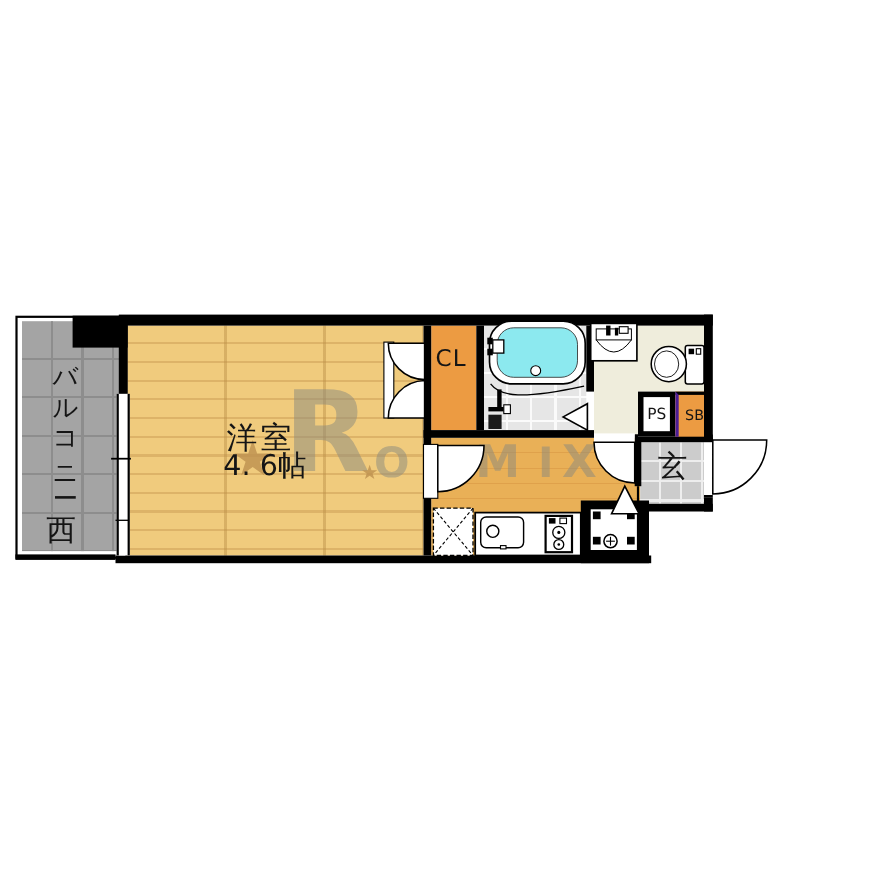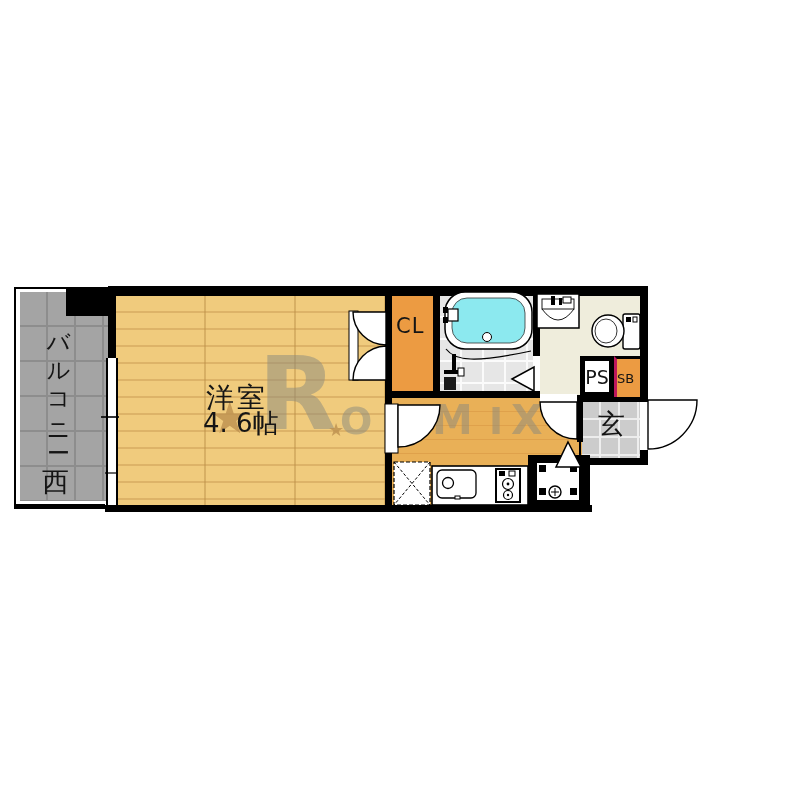--- a/index.html
+++ b/index.html
@@ -72,23 +72,23 @@
   <div class="abs wall" style="left:579px;top:442px;width:2px;height:16px;"></div>
   <div class="abs wall" style="left:530px;top:458px;width:118px;height:7px;"></div>
   <div class="abs wall" style="left:640px;top:286px;width:8px;height:114px;"></div>
   <div class="abs wall" style="left:640px;top:452px;width:8px;height:13px;"></div>
   <div class="abs wall" style="left:528px;top:455px;width:62px;height:57px;"></div>
   <div class="abs" style="left:537px;top:463px;width:42px;height:37px;background:#fff;"></div>
 
   <div class="abs" style="left:106px;top:358px;width:12px;height:147px;background:#fff;border-left:2px solid #000;border-right:2px solid #000;box-sizing:border-box;"></div>
 
   <div class="abs" style="left:580px;top:356px;width:34px;height:41px;background:#fff;border:5px solid #000;box-sizing:border-box;display:flex;align-items:center;justify-content:center;">
-    <span class="label" style="font-size:19px;text-align:right;">PS</span>
+    <span class="label" style="font-size:14px;text-align:right;">PS</span>
   </div>
-  <div class="abs" style="left:614px;top:356px;width:26px;height:41px;background:var(--closet);border-left:3px solid #be185d;border-top:3px solid #000;box-sizing:border-box;display:flex;align-items:center;justify-content:flex-start;">
+  <div class="abs" style="left:614px;top:356px;width:26px;height:41px;background:var(--closet);border-left:3px solid #4c1d95;border-top:3px solid #000;box-sizing:border-box;display:flex;align-items:center;justify-content:flex-end;">
     <span class="label" style="font-size:13px;">SB</span>
   </div>
 
   <svg width="800" height="800" viewBox="0 0 800 800">
 
     <line x1="101" y1="417" x2="119" y2="417" stroke="#000" stroke-width="1.6"></line>
     <line x1="105" y1="473" x2="117" y2="473" stroke="#000" stroke-width="1.2"></line>
 
     <rect x="349" y="311" width="9" height="69" fill="#fff" stroke="#000" stroke-width="1"></rect>
     <path d="M386,312 L353,312 A33,33 0 0 0 386,345 Z" fill="#fff" stroke="#000" stroke-width="1.4"></path>

